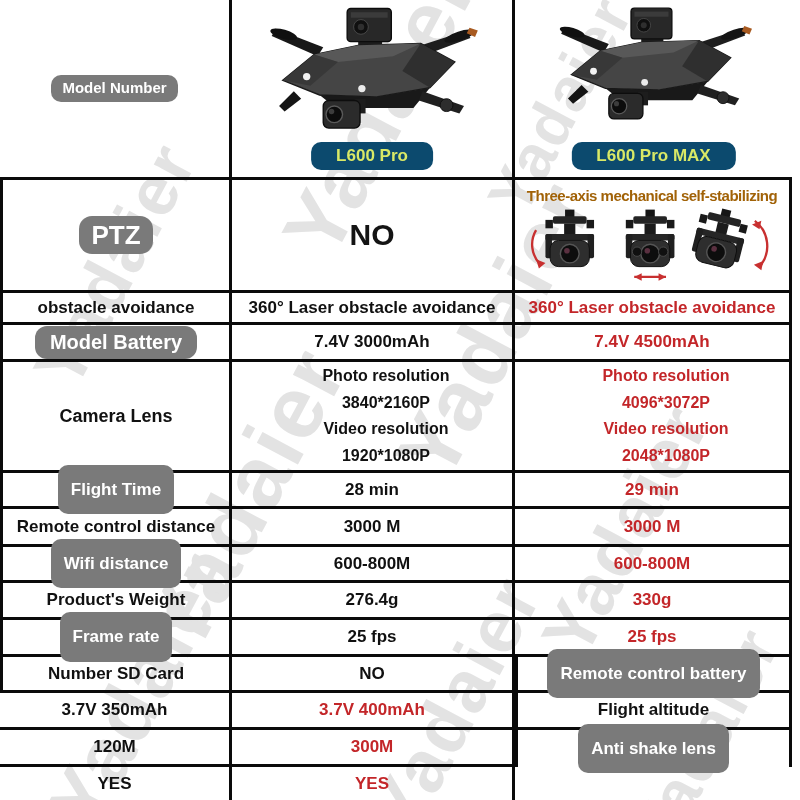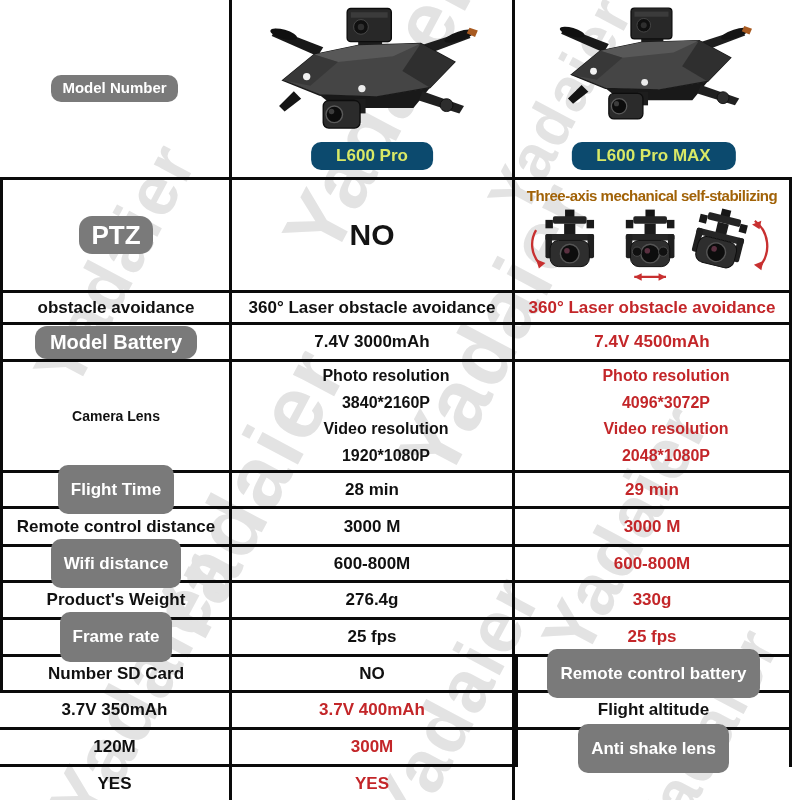--- a/index.html
+++ b/index.html
@@ -9,21 +9,21 @@
   .wm{position:absolute;z-index:0;color:#e3e3e3;font-weight:bold;white-space:nowrap;
       transform:translate(-50%,-50%) rotate(-62deg);letter-spacing:2px;user-select:none;}
   
   #spec-table{position:absolute;left:0;top:0;width:732px;z-index:1;display:grid;
       grid-template-columns:232px 283px 277px;
       grid-template-rows:180px 113px 32px 37px 111px 36px 38px 36px 37px 37px 36px 37px 37px 33px;}
   .cell{position:relative;box-sizing:border-box;display:flex;align-items:center;justify-content:center;
         border:0 solid #0a0a0a;text-align:center;}
   .bb{border-bottom-width:3px}.br{border-right-width:3px}.bl{border-left-width:3px}
   .lbl{font-weight:bold;font-size:17px;color:#111;}
-  .lbl-lg{font-size:14px;}
+  .lbl-lg{font-size:18px;}
   .badge{background:#7a7a7a;color:#fff;font-weight:bold;font-size:17px;line-height:1.25;
          padding:14px 13px;border-radius:10px;white-space:nowrap;}
   .badge-sm{font-size:15px;padding:4px 11px;}
   .badge-md{font-size:20px;padding:4px 15px;border-radius:12px;}
   .badge-xl{font-size:26px;padding:3px 12px;border-radius:13px;}
   .val{font-weight:bold;font-size:17px;color:#101010;white-space:nowrap;}
   .red{color:#c32629;}
   .no-big{font-size:30px;font-weight:bold;color:#141414;}
   .model-badge{position:absolute;bottom:7px;left:50%;transform:translateX(-50%);
          background:#0c4a6e;color:#d9e966;font-weight:bold;font-size:17px;

